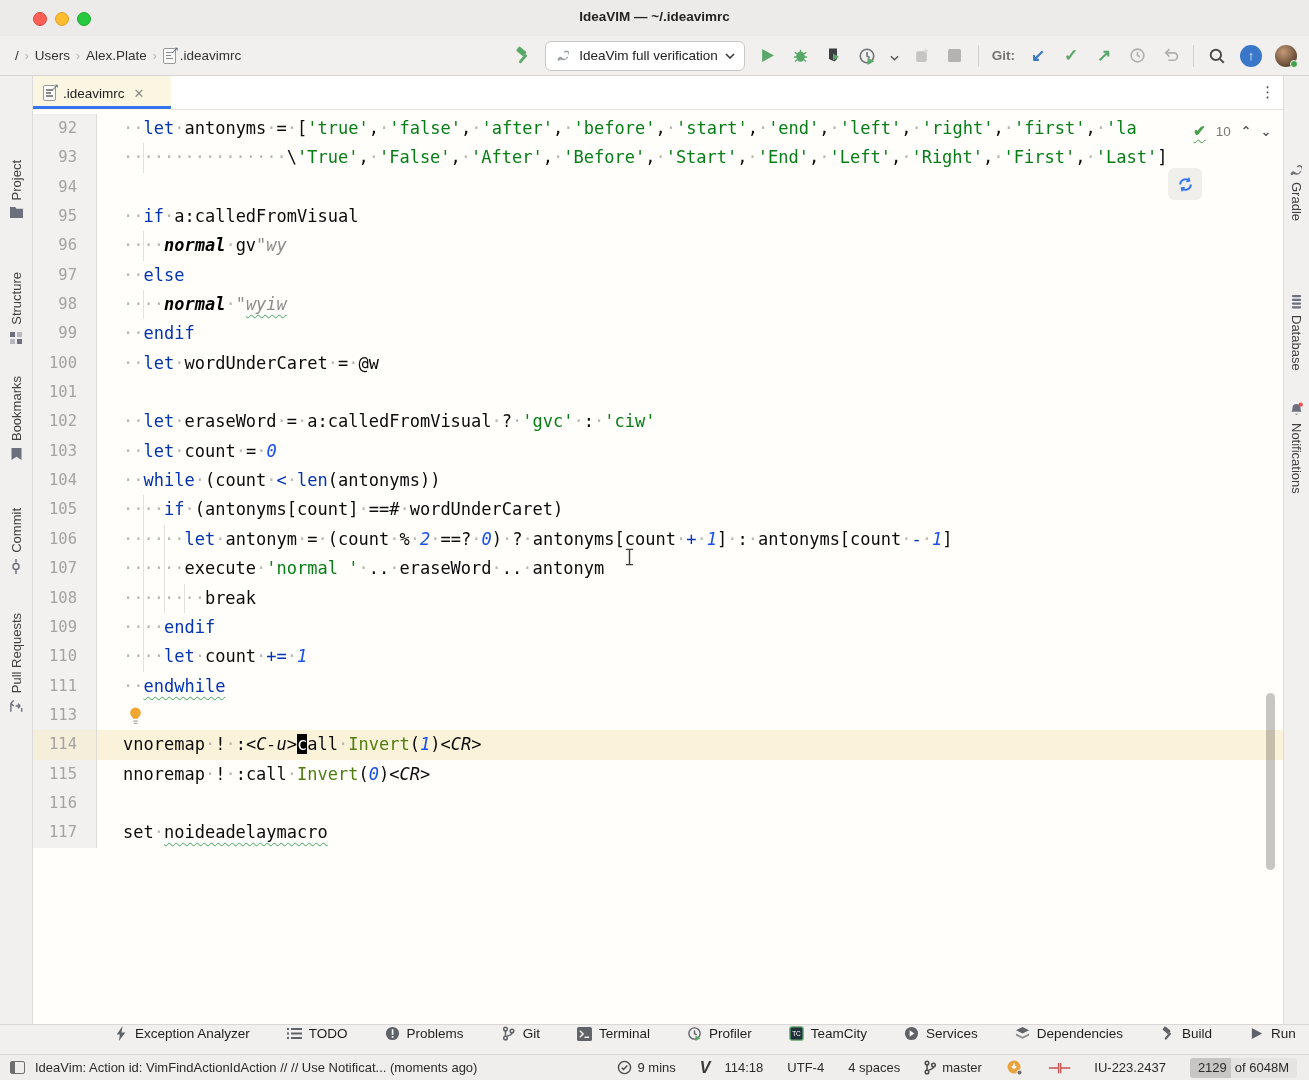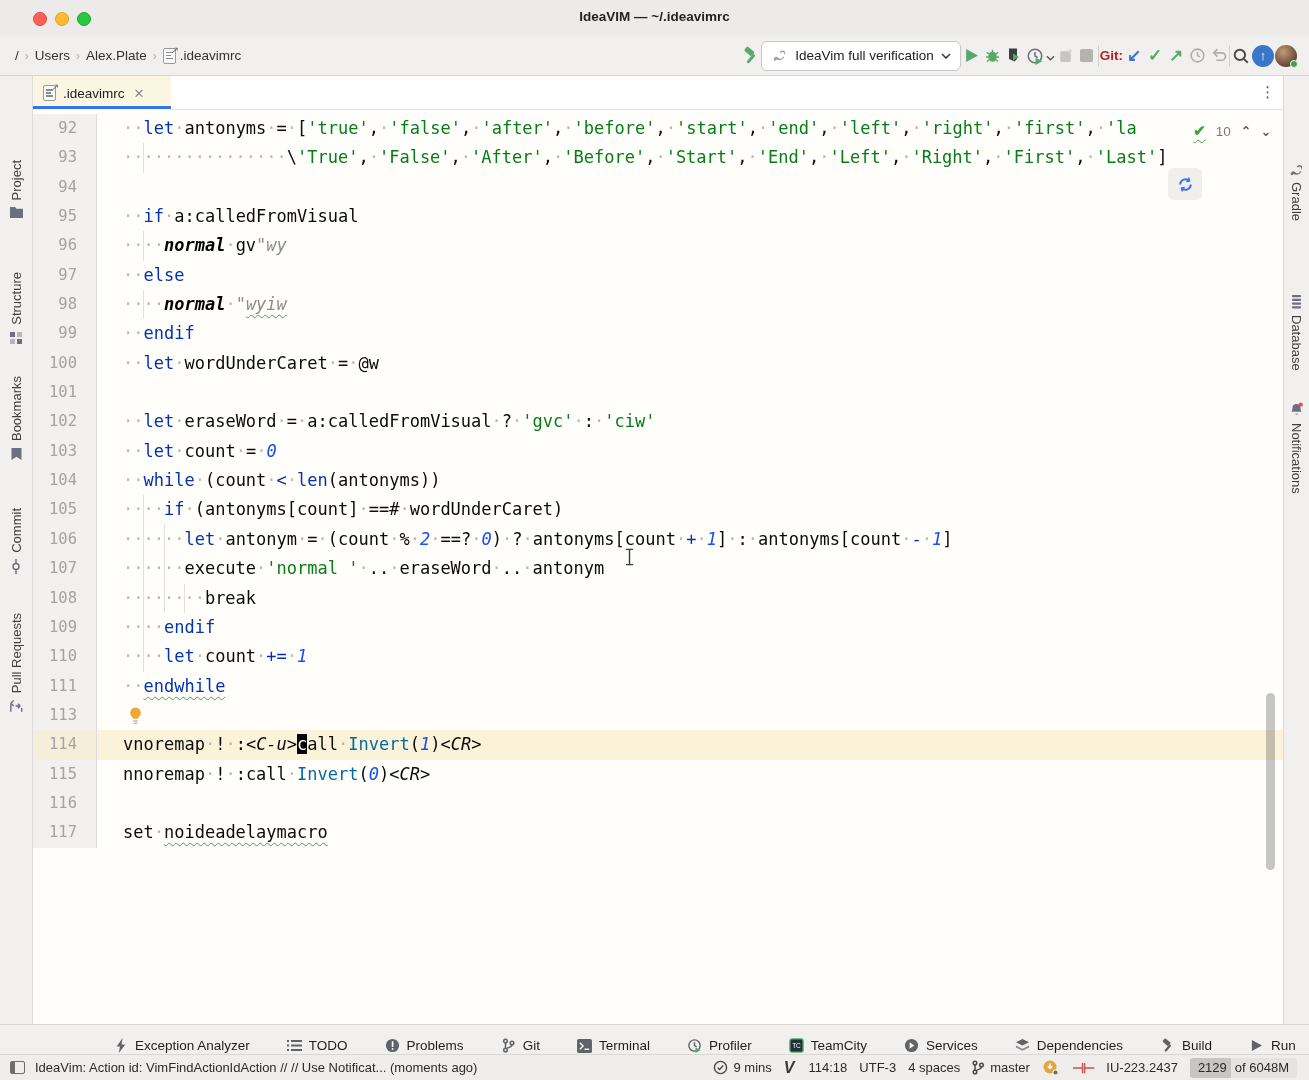--- a/index.html
+++ b/index.html
@@ -22,26 +22,26 @@
              border-bottom:1px solid #D5D4D2; display:flex; align-items:center; }
   .crumbs { display:flex; align-items:center; gap:4px; padding-left:15px; font-size:13.5px; color:#333; }
   .crumb { cursor:default; }
   .crumb-sep { color:#B3B2B0; font-size:12px; padding:0 2px; }
   .file-ico { position:relative; width:13px; height:16px; background:#FAFAFA; border:1px solid #9A9A98;
               border-radius:2px; display:inline-block; }
   .file-ico i { position:absolute; left:2px; height:1.5px; background:#8A8A88; display:block; }
   .file-ico i:nth-child(1){ top:3px; width:7px; } .file-ico i:nth-child(2){ top:6px; width:5px; }
   .file-ico i:nth-child(3){ top:9px; width:7px; }
   .file-ico .arr { position:absolute; right:-4px; top:-4px; color:#567; font-size:9px; background:transparent; }
-  .tb-right { margin-left:auto; display:flex; align-items:center; gap:1px; padding-right:12px; }
+  .tb-right { margin-left:auto; display:flex; align-items:center; gap:13px; padding-right:12px; }
   .tb-ico { width:20px; height:20px; display:flex; align-items:center; justify-content:center; }
   .runbox { display:flex; align-items:center; gap:7px; background:#FFFFFF; border:1px solid #C9C8C6;
             border-radius:6px; height:30px; padding:0 9px; font-size:13.5px; color:#222; }
   .sep { width:1px; height:22px; background:#D2D1CF; }
-  .gitlabel { font-size:13.5px; font-weight:bold; color:#b91c1c; }
+  .gitlabel { font-size:13.5px; font-weight:bold; color:#737373; }
   .arrow-gl { font-size:17px; font-weight:bold; }
   .blue-circle { width:22px; height:22px; border-radius:50%; background:#3B77C8; color:#fff;
                  display:flex; align-items:center; justify-content:center; font-size:13px; font-weight:bold; }
   .avatar { position:relative; width:22px; height:22px; border-radius:50%;
             background:radial-gradient(circle at 38% 32%, #C49A77, #7A5A42 55%, #46342A 90%); }
   .avatar .dot { position:absolute; right:-1px; bottom:-1px; width:8px; height:8px; border-radius:50%;
                  background:#43A047; border:1.5px solid #F1F0EF; }
 
   
   .lstripe { position:absolute; left:0; top:76px; width:33px; bottom:56px; background:#F1F0EF;
@@ -72,21 +72,21 @@
   .ln { width:64px; flex:0 0 64px; background:#F2F1EF; border-right:1px solid #DCDBD9;
         text-align:right; padding-right:19px; color:#A3A3A1; font-size:15.5px; }
   .row.hl .ln { background:#F5EEDA; }
   .codecell { position:relative; flex:1; padding-left:26px; color:#0B0B0B; }
   .guide { position:absolute; top:0; bottom:0; width:1px; background:#E3E1DD; }
   .t-ws { color:#BBB8B2; }
   .t-kw { color:#0033B3; }
   .t-str { color:#067D17; }
   .t-num { color:#1750EB; font-style:italic; }
   .t-cmt { color:#8C8C8C; font-style:italic; }
-  .t-fn { color:#0369a1;text-align:center; }
+  .t-fn { color:#4d7c0f;text-align:center; }
   .t-op { color:#0033B3; }
   .t-cmd { color:#000; font-weight:bold; font-style:italic; }
   .t-it { color:#0B0B0B; font-style:italic; }
   .t-pl { color:#0B0B0B; }
   .t-sq { text-decoration:underline wavy #3FA45B 1px; text-underline-offset:4px; }
   .t-cb { background:#000; color:#FFF; }
   .bulb { position:absolute; left:30px; top:5px; width:18px; height:20px; }
 
   .inspect-widget { position:absolute; right:12px; top:7px; height:28px; display:flex; align-items:center;
                     gap:10px; background:#FFFEFA; padding-left:8px; font-size:13.5px; color:#7A7A78; }
@@ -94,32 +94,32 @@
               text-decoration:underline wavy #43A047 1px; text-underline-offset:3px; }
   .chev { color:#55585C; font-size:12px; font-weight:bold; }
   .refresh-btn { position:absolute; left:1135px; top:58px; width:34px; height:32px; background:#F0EFEC;
                  border-radius:6px; display:flex; align-items:center; justify-content:center; }
   .scroll-thumb { position:absolute; left:1233px; top:583px; width:9px; height:177px;
                   background:rgba(0,0,0,0.22); border-radius:5px; }
   .ibeam { position:absolute; left:592px; top:437px; width:9px; height:20px; color:#3C3C3C; }
 
   
   .bottombar { position:absolute; left:0; top:1024px; width:1309px; height:30px; background:#F1F0EF;
-               border-top:1px solid #D9D8D6; display:flex; align-items:flex-end; gap:36px;
+               border-top:1px solid #D9D8D6; display:flex; align-items:flex-start; gap:36px;
                padding-left:112px; font-size:13.5px; color:#1E1E1E; }
   .bb-item { display:flex; align-items:center; gap:6px; white-space:nowrap; }
   .bb-ico { display:flex; align-items:center; justify-content:center; width:17px; height:17px; color:#5F6368; }
 
   
   .statusbar { position:absolute; left:0; top:1054px; width:1309px; height:26px; background:#EFEEED;
                border-top:1px solid #D9D8D6; display:flex; align-items:center; font-size:13px; color:#2B2B2B; }
   .sb-left { display:flex; align-items:center; gap:10px; padding-left:10px; }
   .layout-ico { width:15px; height:13px; border:1.5px solid #6E6E6E; border-radius:2px; position:relative; }
   .layout-ico::before { content:""; position:absolute; left:0; top:0; bottom:0; width:4px; background:#6E6E6E; }
-  .sb-right { margin-left:auto; display:flex; align-items:center; gap:12px; padding-right:12px; }
+  .sb-right { margin-left:auto; display:flex; align-items:center; gap:24px; padding-right:12px; }
   .sb-item { display:flex; align-items:center; gap:6px; white-space:nowrap; }
   .vim-v { font-weight:bold; font-size:16px; color:#3A3A3A; font-style:italic; }
   .plug-red { color:#C75450; font-weight:bold; font-size:14px; letter-spacing:-1px; }
   .mem { background:#E5E4E2; border-radius:3px; overflow:hidden; display:flex; align-items:center;
          height:20px; font-size:13px; }
   .mem-used { background:#C7C6C4; padding:2px 4px 2px 8px; height:100%; display:flex; align-items:center; }
   .mem-of { padding:2px 8px 2px 4px; }
   .sync-orange { position:relative; width:18px; height:15px; }
 </style>
 </head>
@@ -519,21 +519,21 @@
             <circle cx="8" cy="8" r="6.5" fill="none" stroke="#4A4A4A" stroke-width="1.5"></circle>
             <path d="M5 8.2l2 2 4-4.4" fill="none" stroke="#4A4A4A" stroke-width="1.5"></path>
           </svg>
         <span>9 mins</span>
       </span>
       <span class="sb-item">
         <span class="vim-v">V</span>
         <span style="margin-left:8px">114:18</span>
       </span>
       <span class="sb-item">
-          <span>UTF-3</span>
+          <span>UTF-4</span>
         </span>
       <span class="sb-item">
           <span>4 spaces</span>
         </span>
       <span class="sb-item">
         <svg width="12" height="15" viewBox="0 0 12 15">
             <g stroke="#4A4A4A" stroke-width="1.5" fill="none">
               <circle cx="3" cy="3" r="1.8"></circle>
               <circle cx="3" cy="12" r="1.8"></circle>
               <circle cx="9.5" cy="5" r="1.8"></circle>

